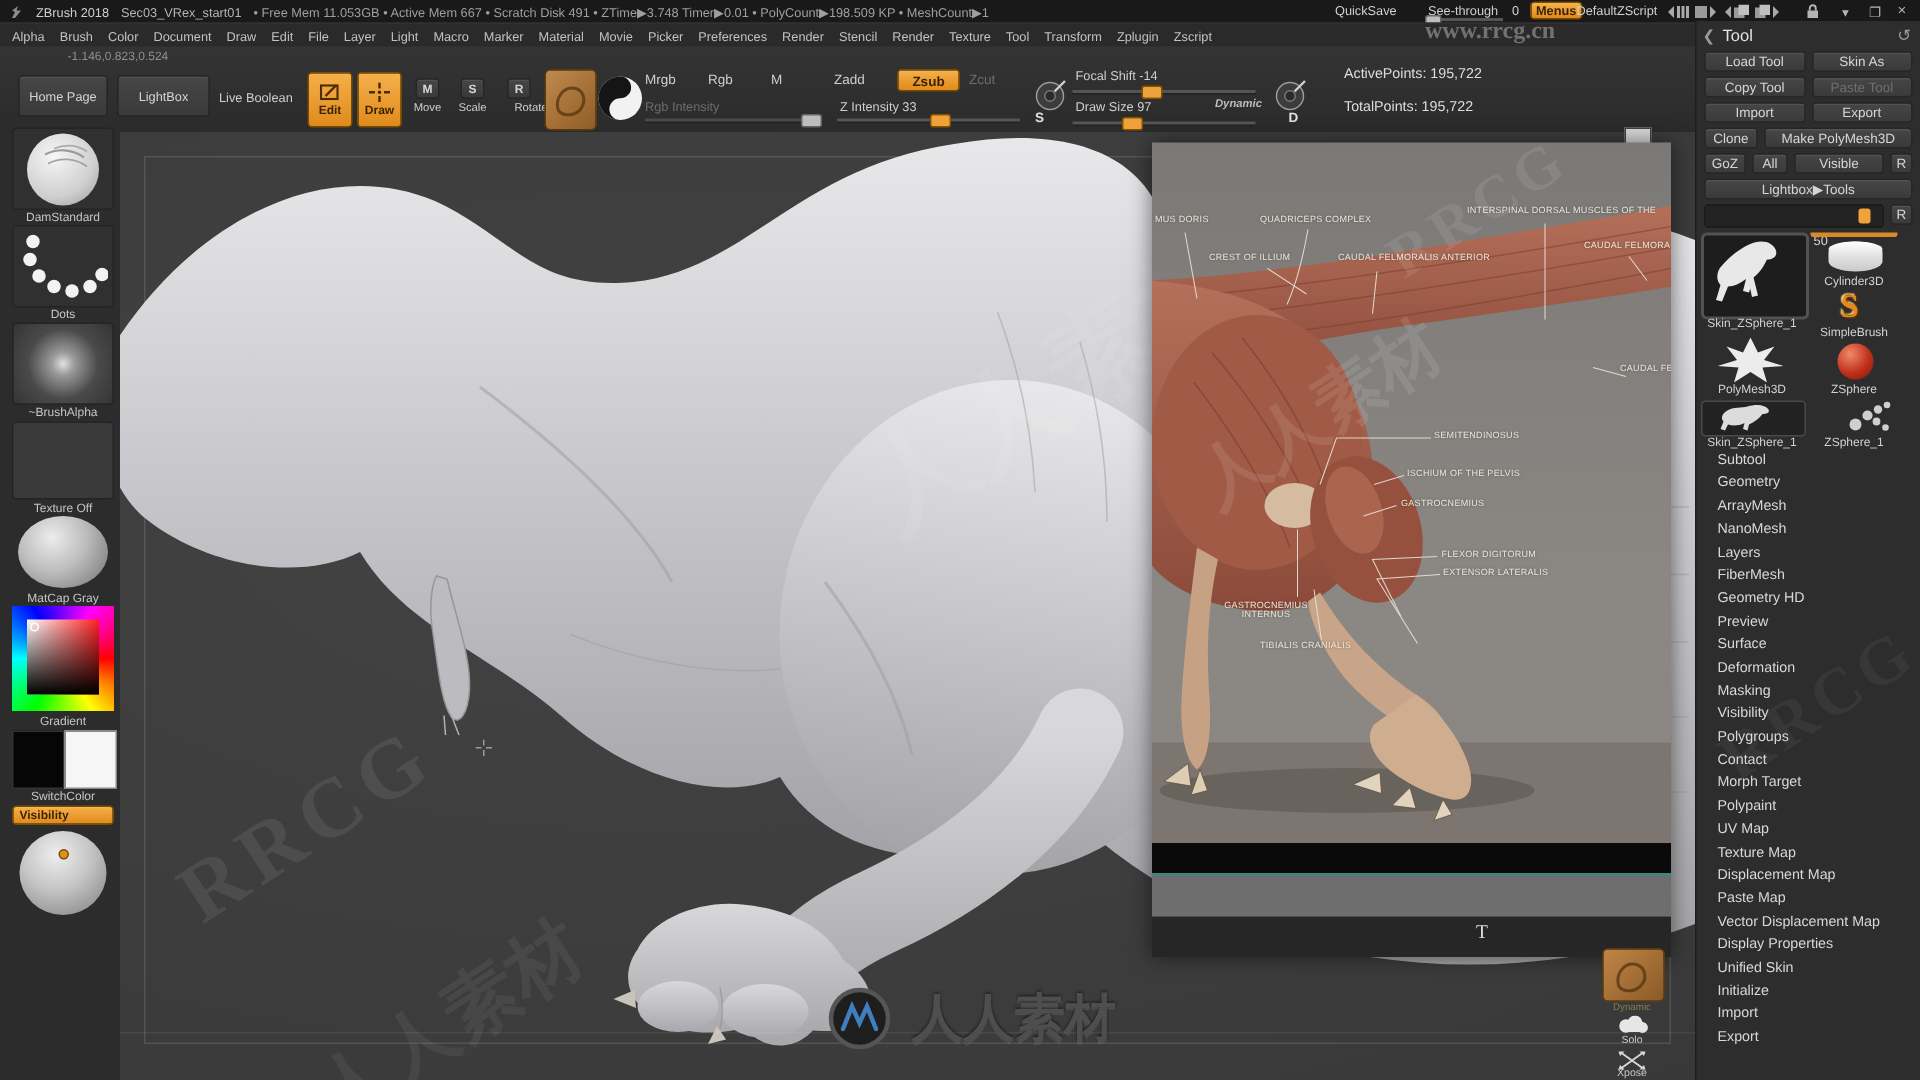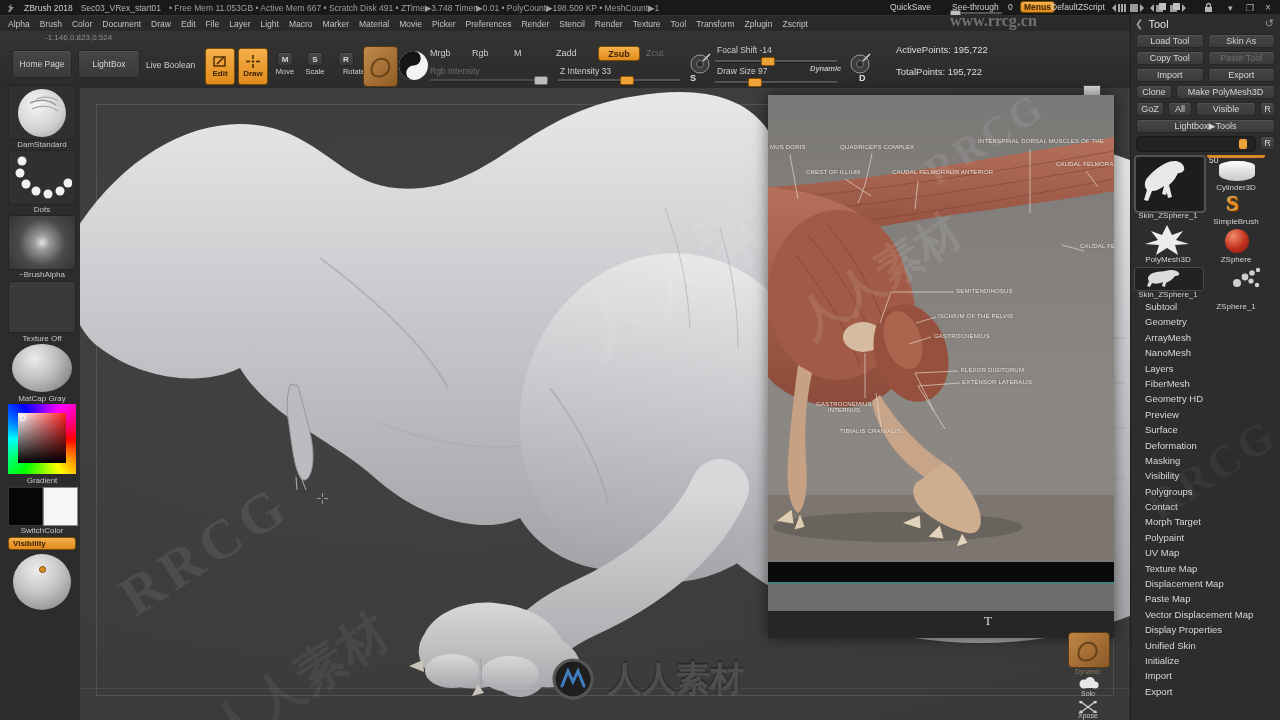--- a/index.html
+++ b/index.html
@@ -496,21 +496,21 @@
       <svg class="abs" style="left:100px;top:112px;" width="32" height="22" viewBox="0 0 32 22">
         <g fill="#cfcfcf">
             <circle cx="6" cy="16" r="4"></circle>
             <circle cx="14" cy="10" r="3.4"></circle>
             <circle cx="21" cy="6" r="2.8"></circle>
             <circle cx="27" cy="3" r="2.2"></circle>
             <circle cx="20" cy="14" r="2.6"></circle>
             <circle cx="26" cy="18" r="2.2"></circle>
           </g>
       </svg>
-      <div class="thumblabel" style="left:72px;top:135px;width:66px;margin-top:12px;">ZSphere_1</div>
+      <div class="thumblabel" style="left:72px;top:135px;width:66px;">ZSphere_1</div>
     </div>
 
     <div class="tp-list">
 
     <div class="tp-item">Subtool</div>
         <div class="tp-item">Geometry</div>
         <div class="tp-item">ArrayMesh</div>
         <div class="tp-item">NanoMesh</div>
         <div class="tp-item">Layers</div>
         <div class="tp-item">FiberMesh</div>

